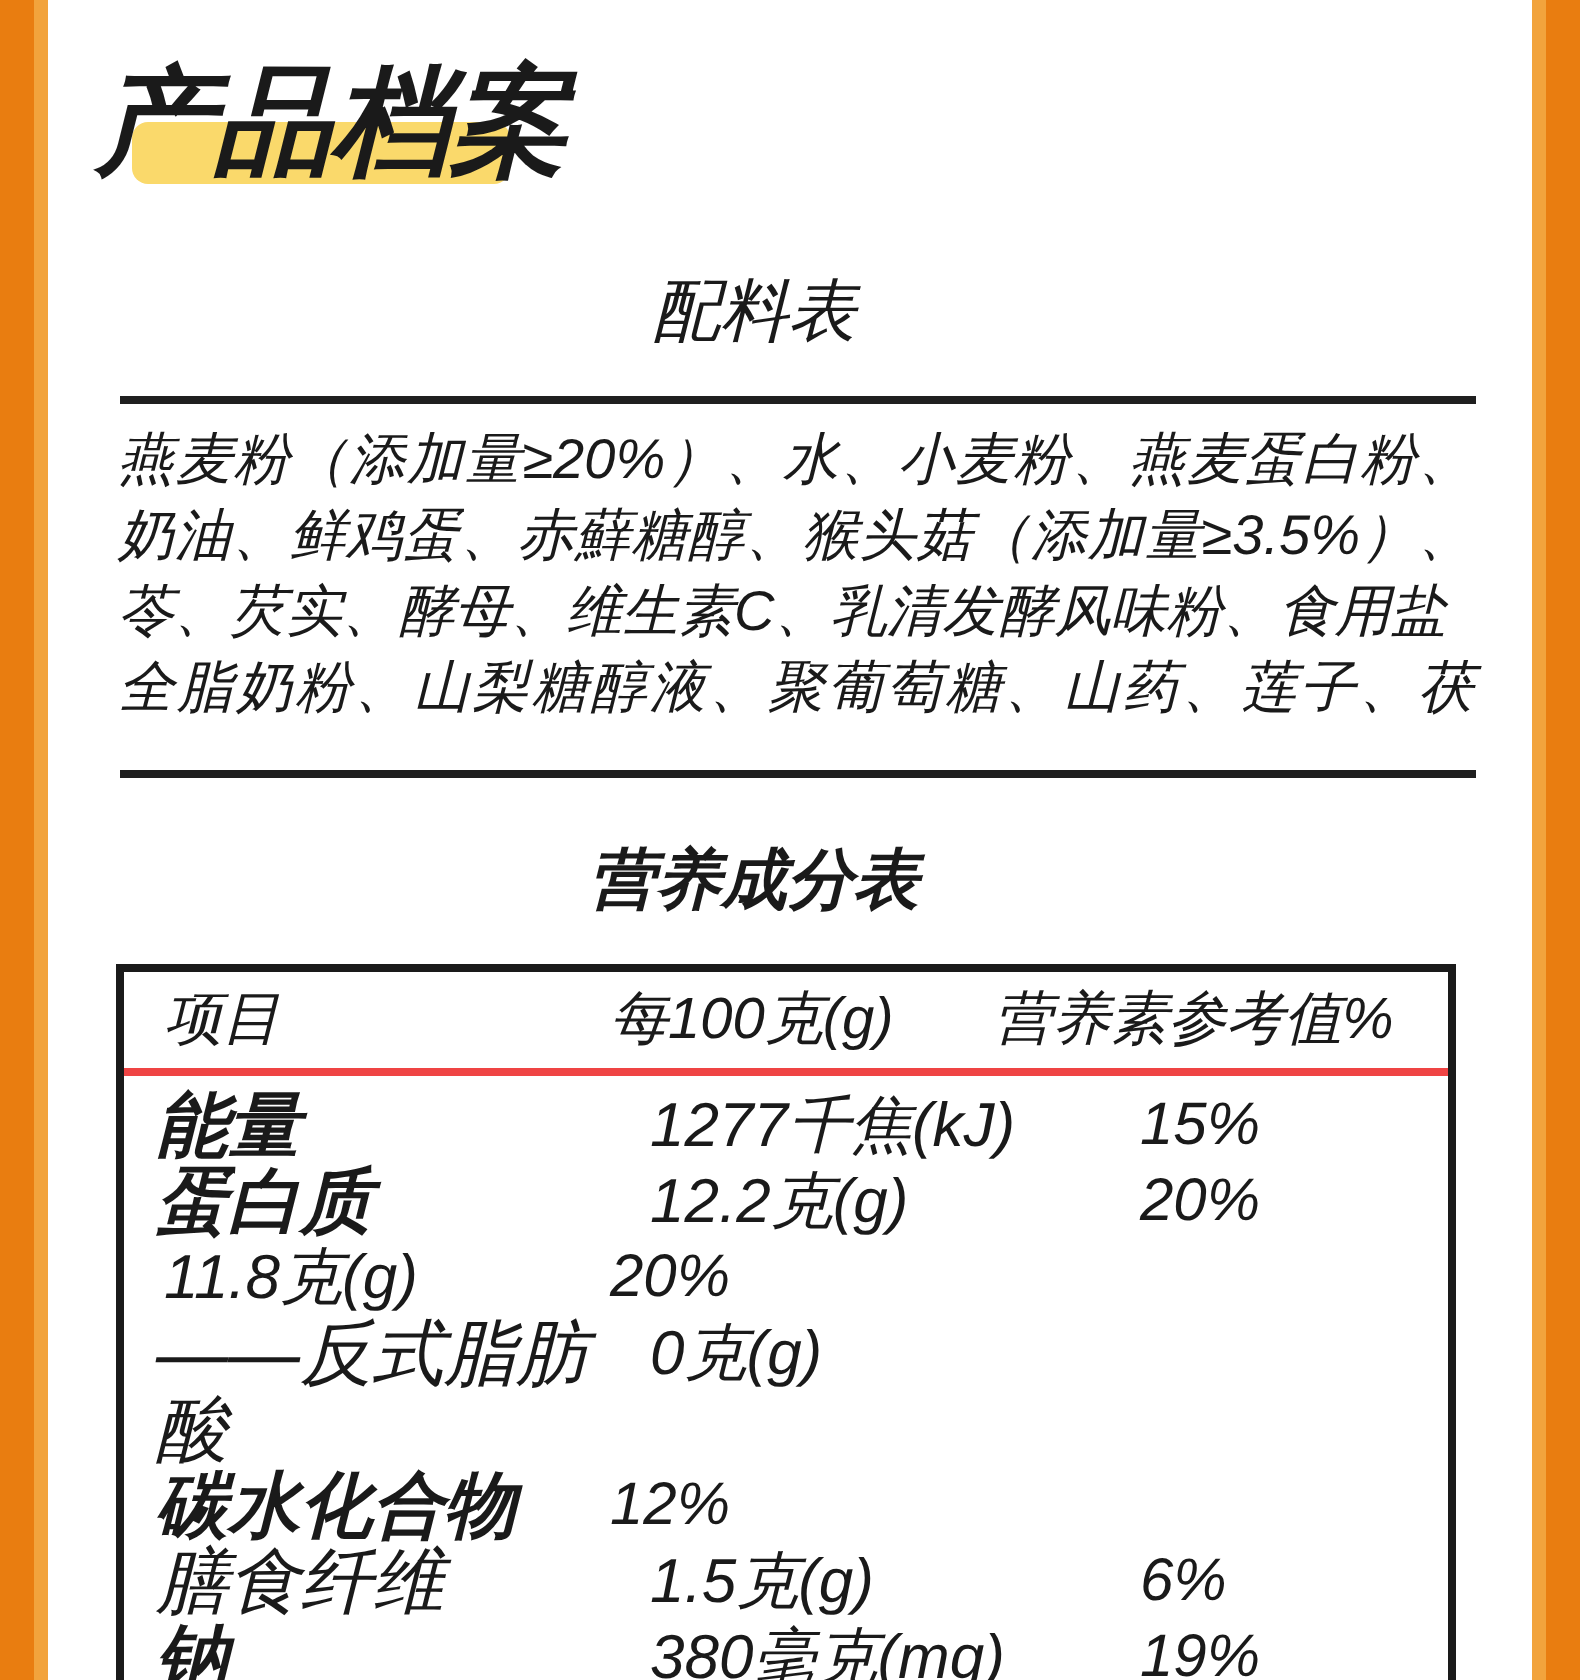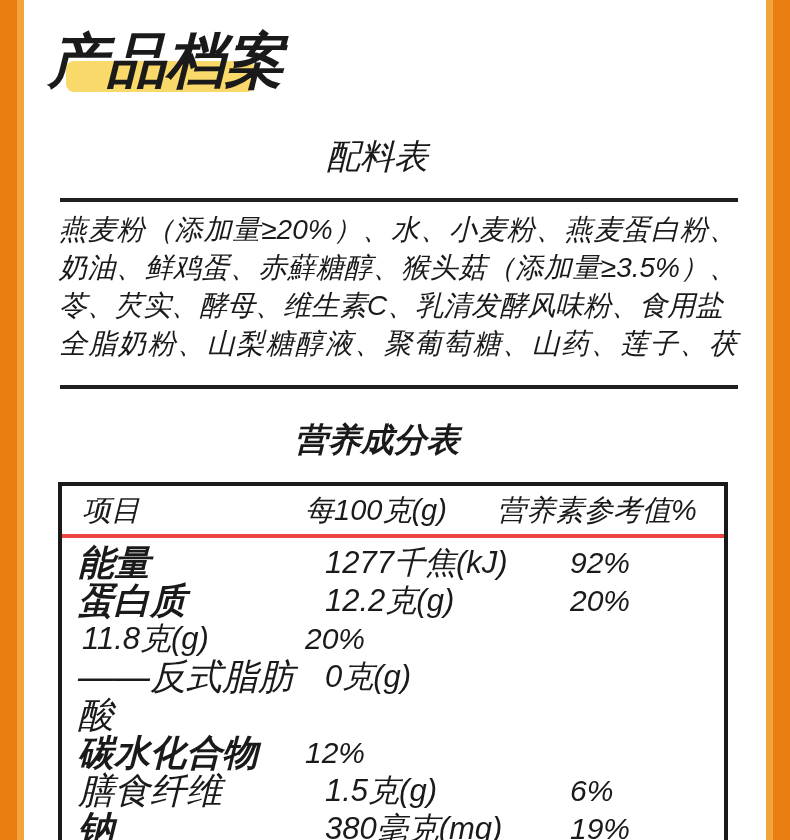--- a/index.html
+++ b/index.html
@@ -160,21 +160,21 @@
         <div class="c1">项目</div>
         <div class="c2">每100克(g)</div>
         <div class="c3">营养素参考值%</div>
       </div>
 
       <div class="t-body">
 
         <div class="t-row bold">
           <div class="item">能量</div>
           <div class="per100g">1277千焦(kJ)</div>
-          <div class="nrv">92%</div>
+          <div class="nrv">15%</div>
         </div>
 
         <div class="t-row bold">
           <div class="item">蛋白质</div>
           <div class="per100g">12.2克(g)</div>
           <div class="nrv">20%</div>
         </div>
 
         <div class="t-row bold">
           <div class="per100g">11.8克(g)</div>

